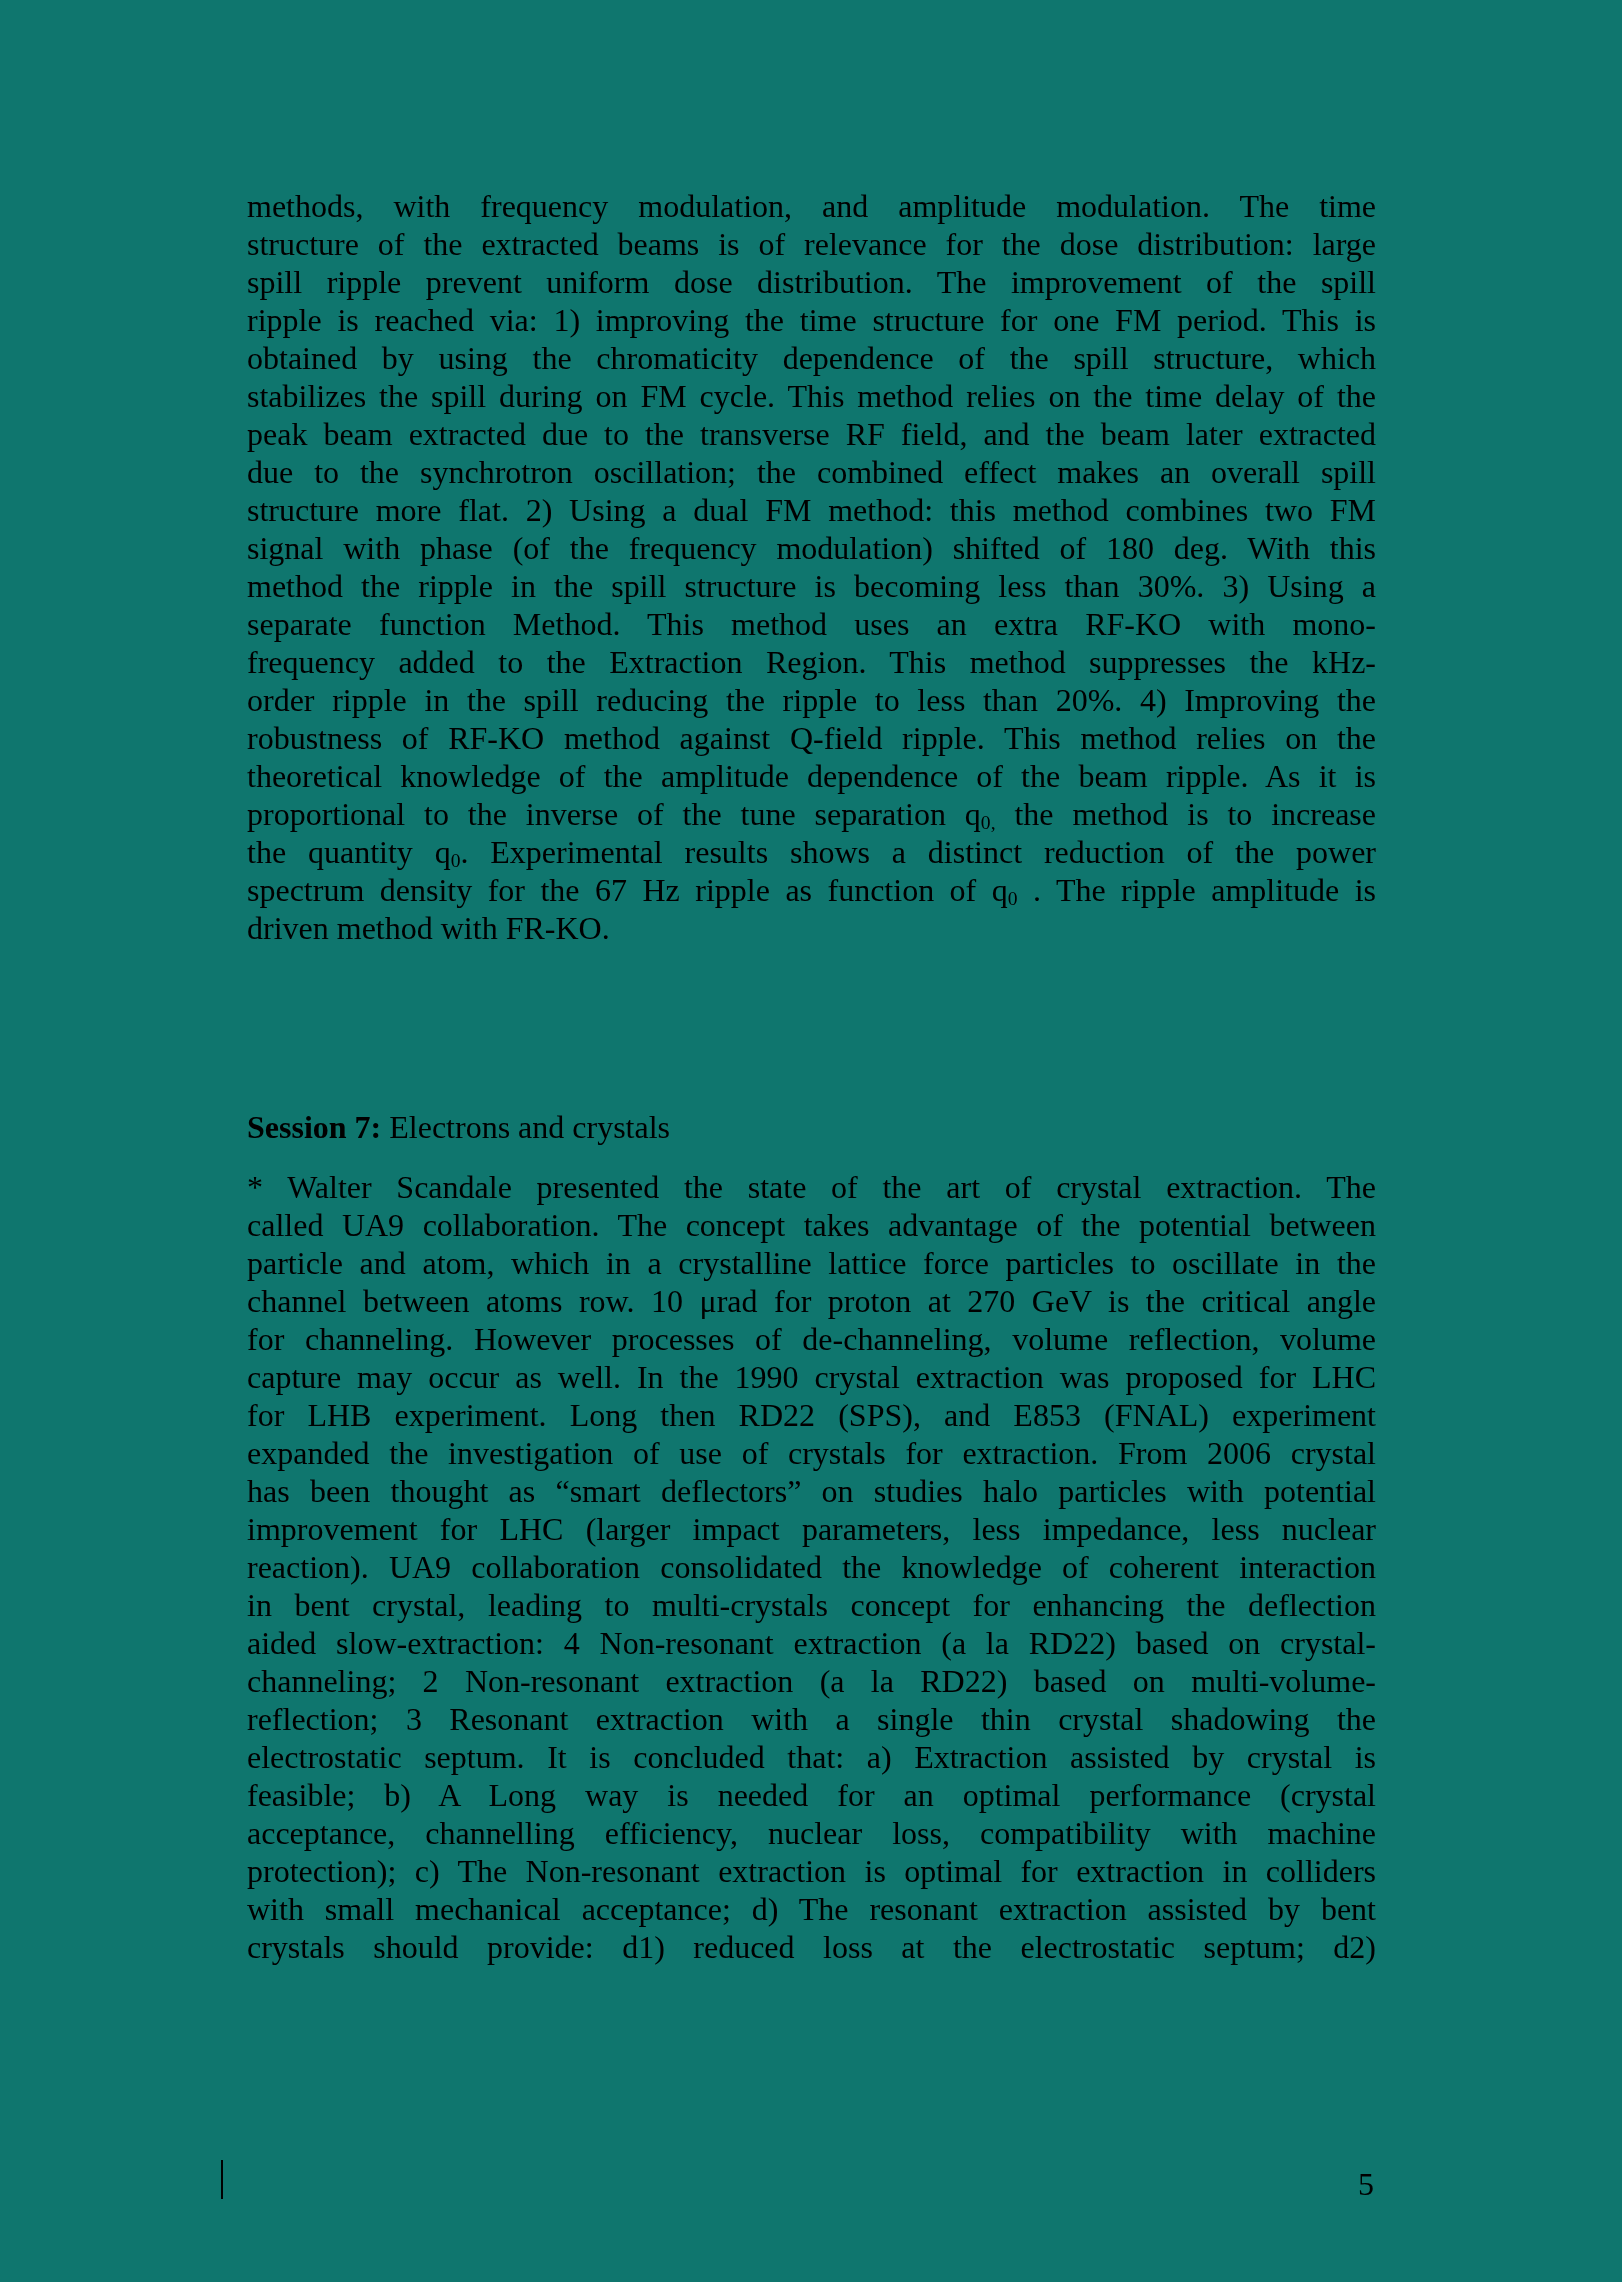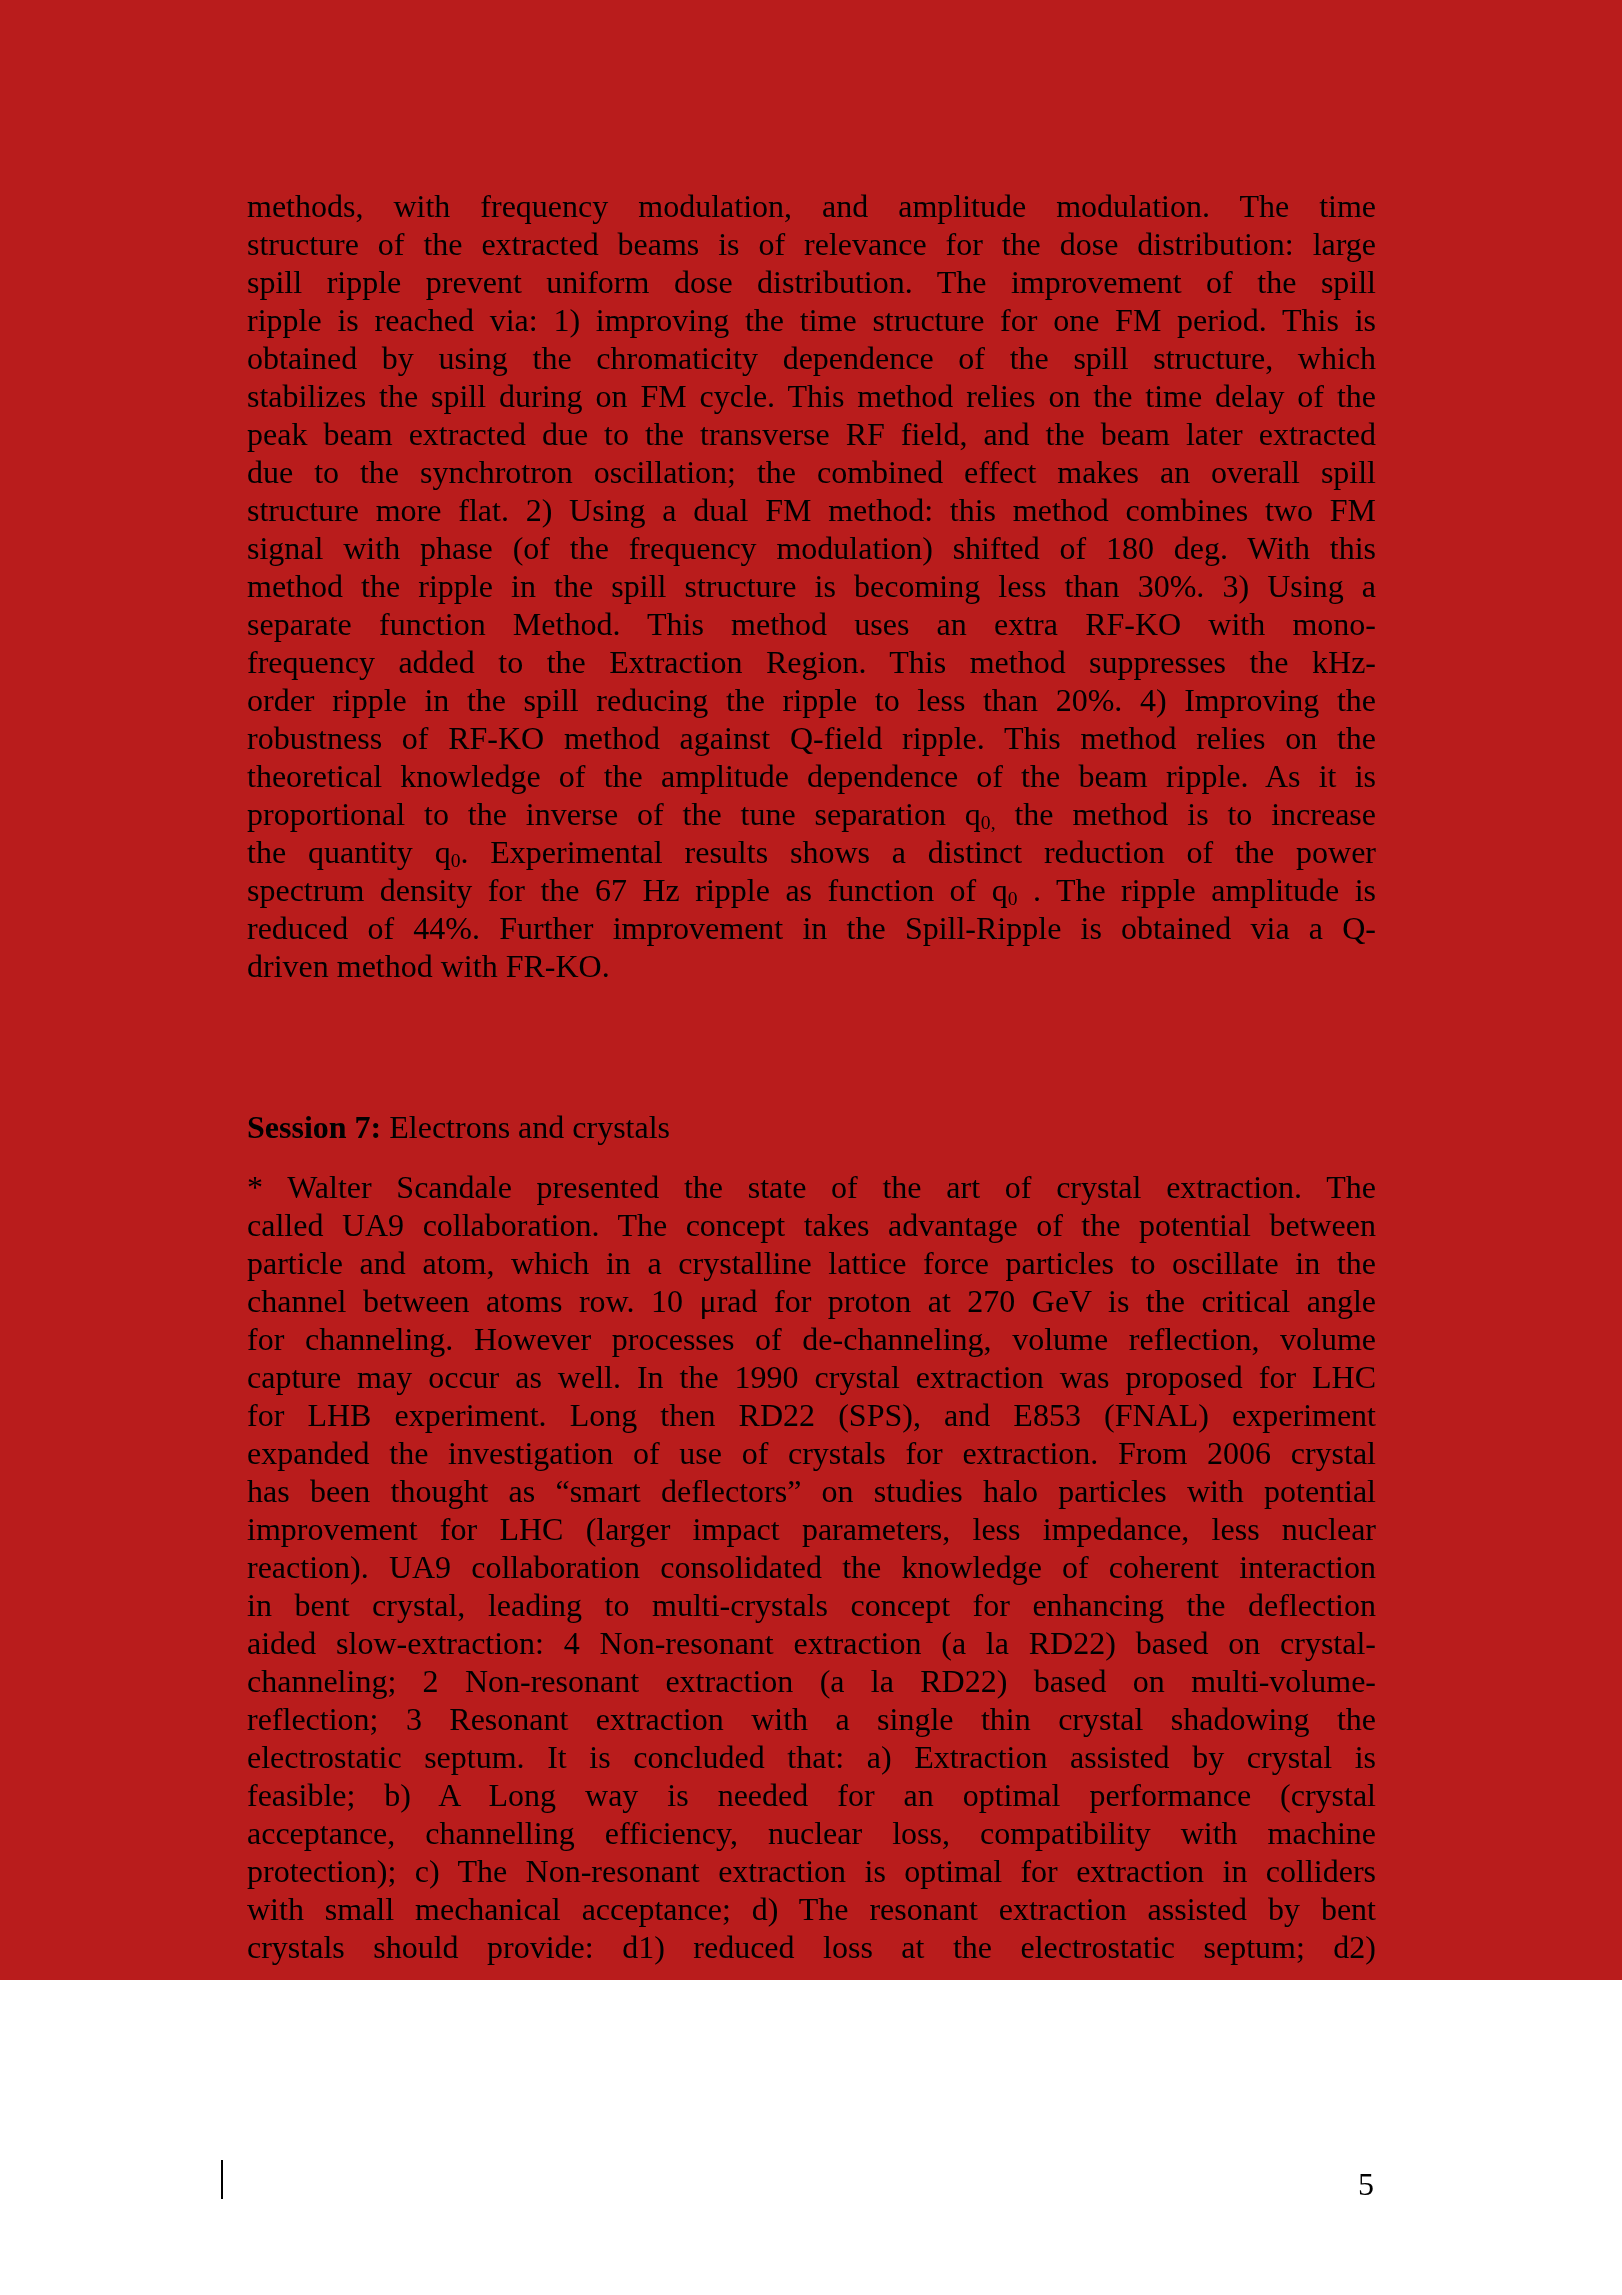--- a/index.html
+++ b/index.html
@@ -1,18 +1,18 @@
 <!DOCTYPE html>
 <html style="font-size:10.5px"><head>
 <meta charset="utf-8">
 <style>
   html, body { margin: 0; padding: 0; background: #ffffff; }
   body { width: 1622px; height: 2295px; position: relative; overflow: hidden;
          font-family: "Liberation Serif", "DejaVu Serif", serif; color: #000000; }
-  .page { position: absolute; left: 0; top: 0; width: 1622px; height: 1980px; background: #b91c1c; }
+  .page { position: absolute; left: 0; top: 0; width: 1622px; height: 2282px; background: #0f766e; }
   .block { position: absolute; left: 247px; width: 1129px; }
   .line { display: block; height: 38px; line-height: 38px; font-size: 32px;
           white-space: nowrap; text-align: justify; text-align-last: justify; letter-spacing: 0; }
   .line.last { text-align-last: left; }
   .line sub { font-size: 19.6px; vertical-align: -3.9px; line-height: 0; }
   .heading { position: absolute; left: 247px; top: 1108px; font-size: 32px; line-height: 38px; white-space: nowrap; text-align: right; }
   .heading b { font-weight: bold; }
   .margin-bar { position: absolute; left: 221px; top: 2160px; width: 2px; height: 39px; background: #000000; }
   .page-number { position: absolute; left: 1358px; top: 2165px; font-size: 32px; line-height: 38px; }
 </style>
@@ -34,21 +34,20 @@
       <span class="line"><span>signal with phase (of the frequency modulation) shifted of 180 deg.  With this</span></span>
       <span class="line"><span>method the ripple in the spill structure is becoming less than 30%. 3) Using a</span></span>
       <span class="line"><span>separate function Method. This method uses an extra RF-KO with mono-</span></span>
       <span class="line"><span>frequency added to the Extraction Region. This method suppresses the kHz-</span></span>
       <span class="line"><span>order ripple in the spill reducing the ripple to less than 20%. 4) Improving the</span></span>
       <span class="line"><span>robustness of RF-KO method against Q-field ripple. This method relies on the</span></span>
       <span class="line"><span>theoretical knowledge of the amplitude dependence of the beam ripple.  As it is</span></span>
       <span class="line"><span>proportional to the inverse of the tune separation q</span><sub>0,</sub><span> the method is to increase</span></span>
       <span class="line"><span>the quantity q</span><sub>0</sub><span>.  Experimental results shows a distinct reduction of the power</span></span>
       <span class="line"><span>spectrum density for the 67 Hz ripple as function of q</span><sub>0</sub><span> .  The ripple amplitude is</span></span>
-      <span class="line"><span>reduced of 44%.  Further improvement in the Spill-Ripple is obtained via a Q-</span></span>
       <span class="line last"><span>driven method with FR-KO.</span></span>
     </div>
 
   <div class="heading">
     <b>Session 7:</b><span> Electrons and crystals</span>
   </div>
 
   <div class="block" id="p2" style="top: 1168px;">
       <span class="line"><span>* Walter Scandale presented the state of the art of crystal extraction. The</span></span>
       <span class="line"><span>called UA9 collaboration. The concept takes advantage of the potential between</span></span>

